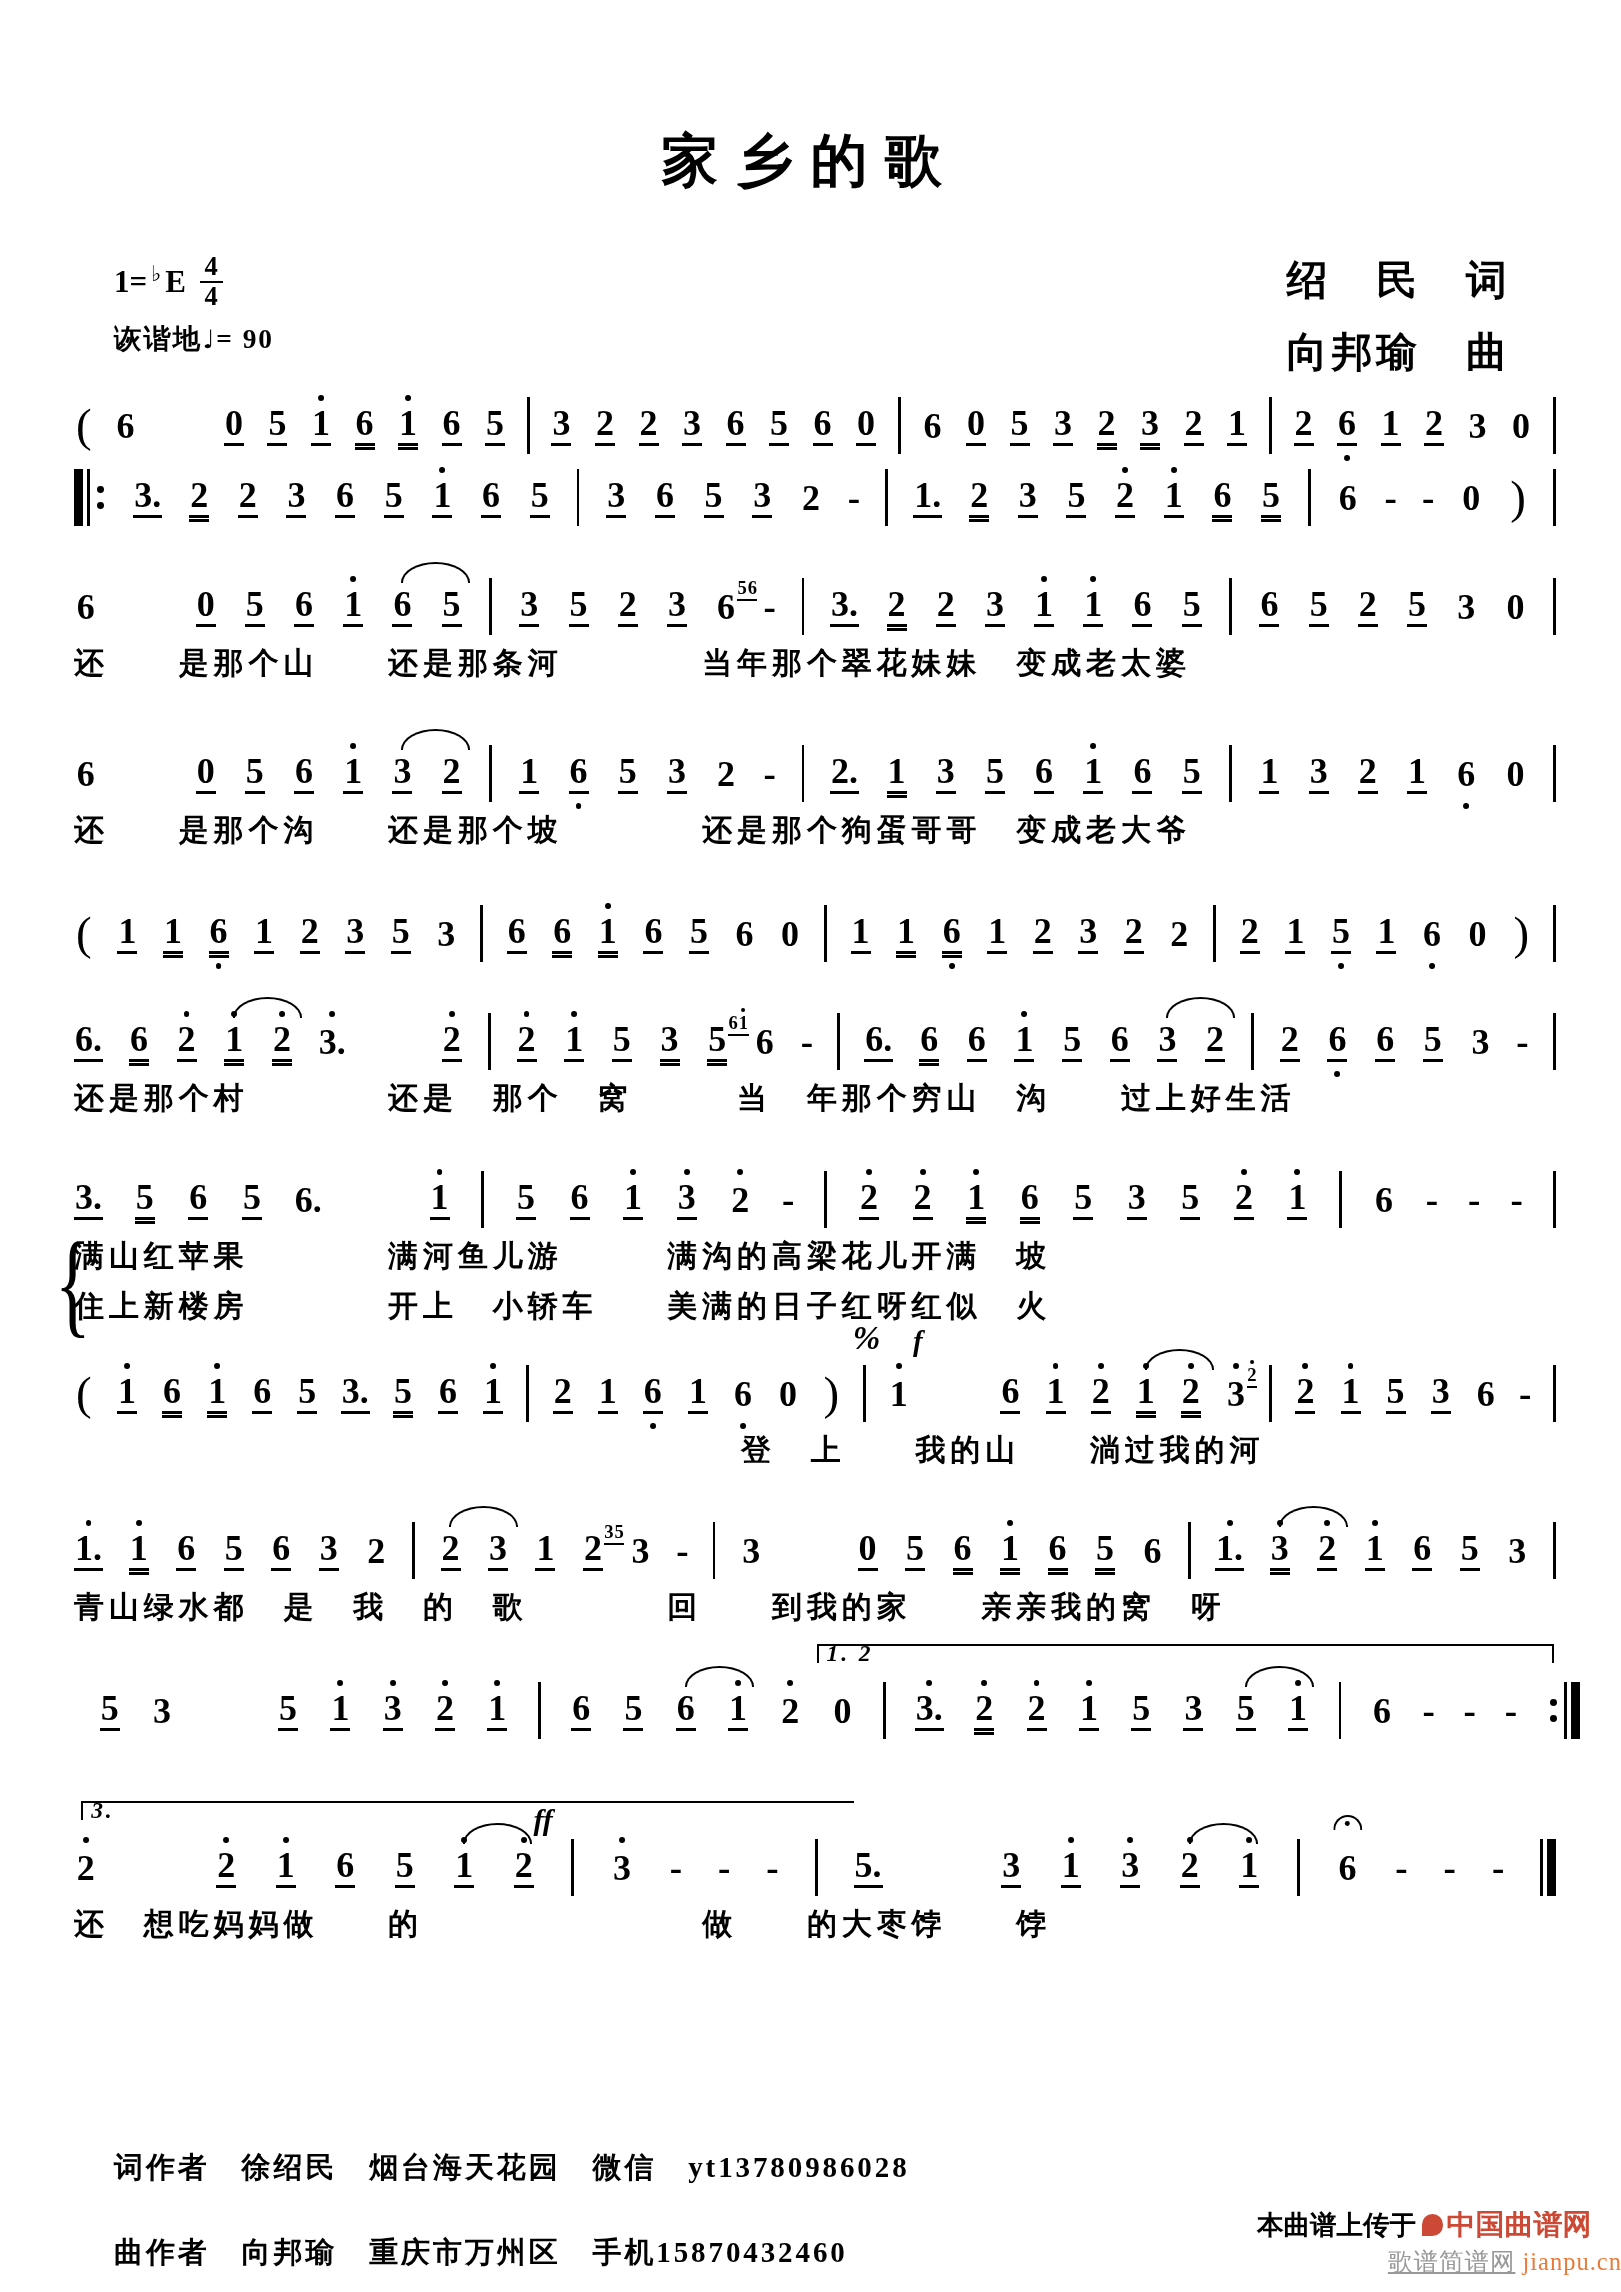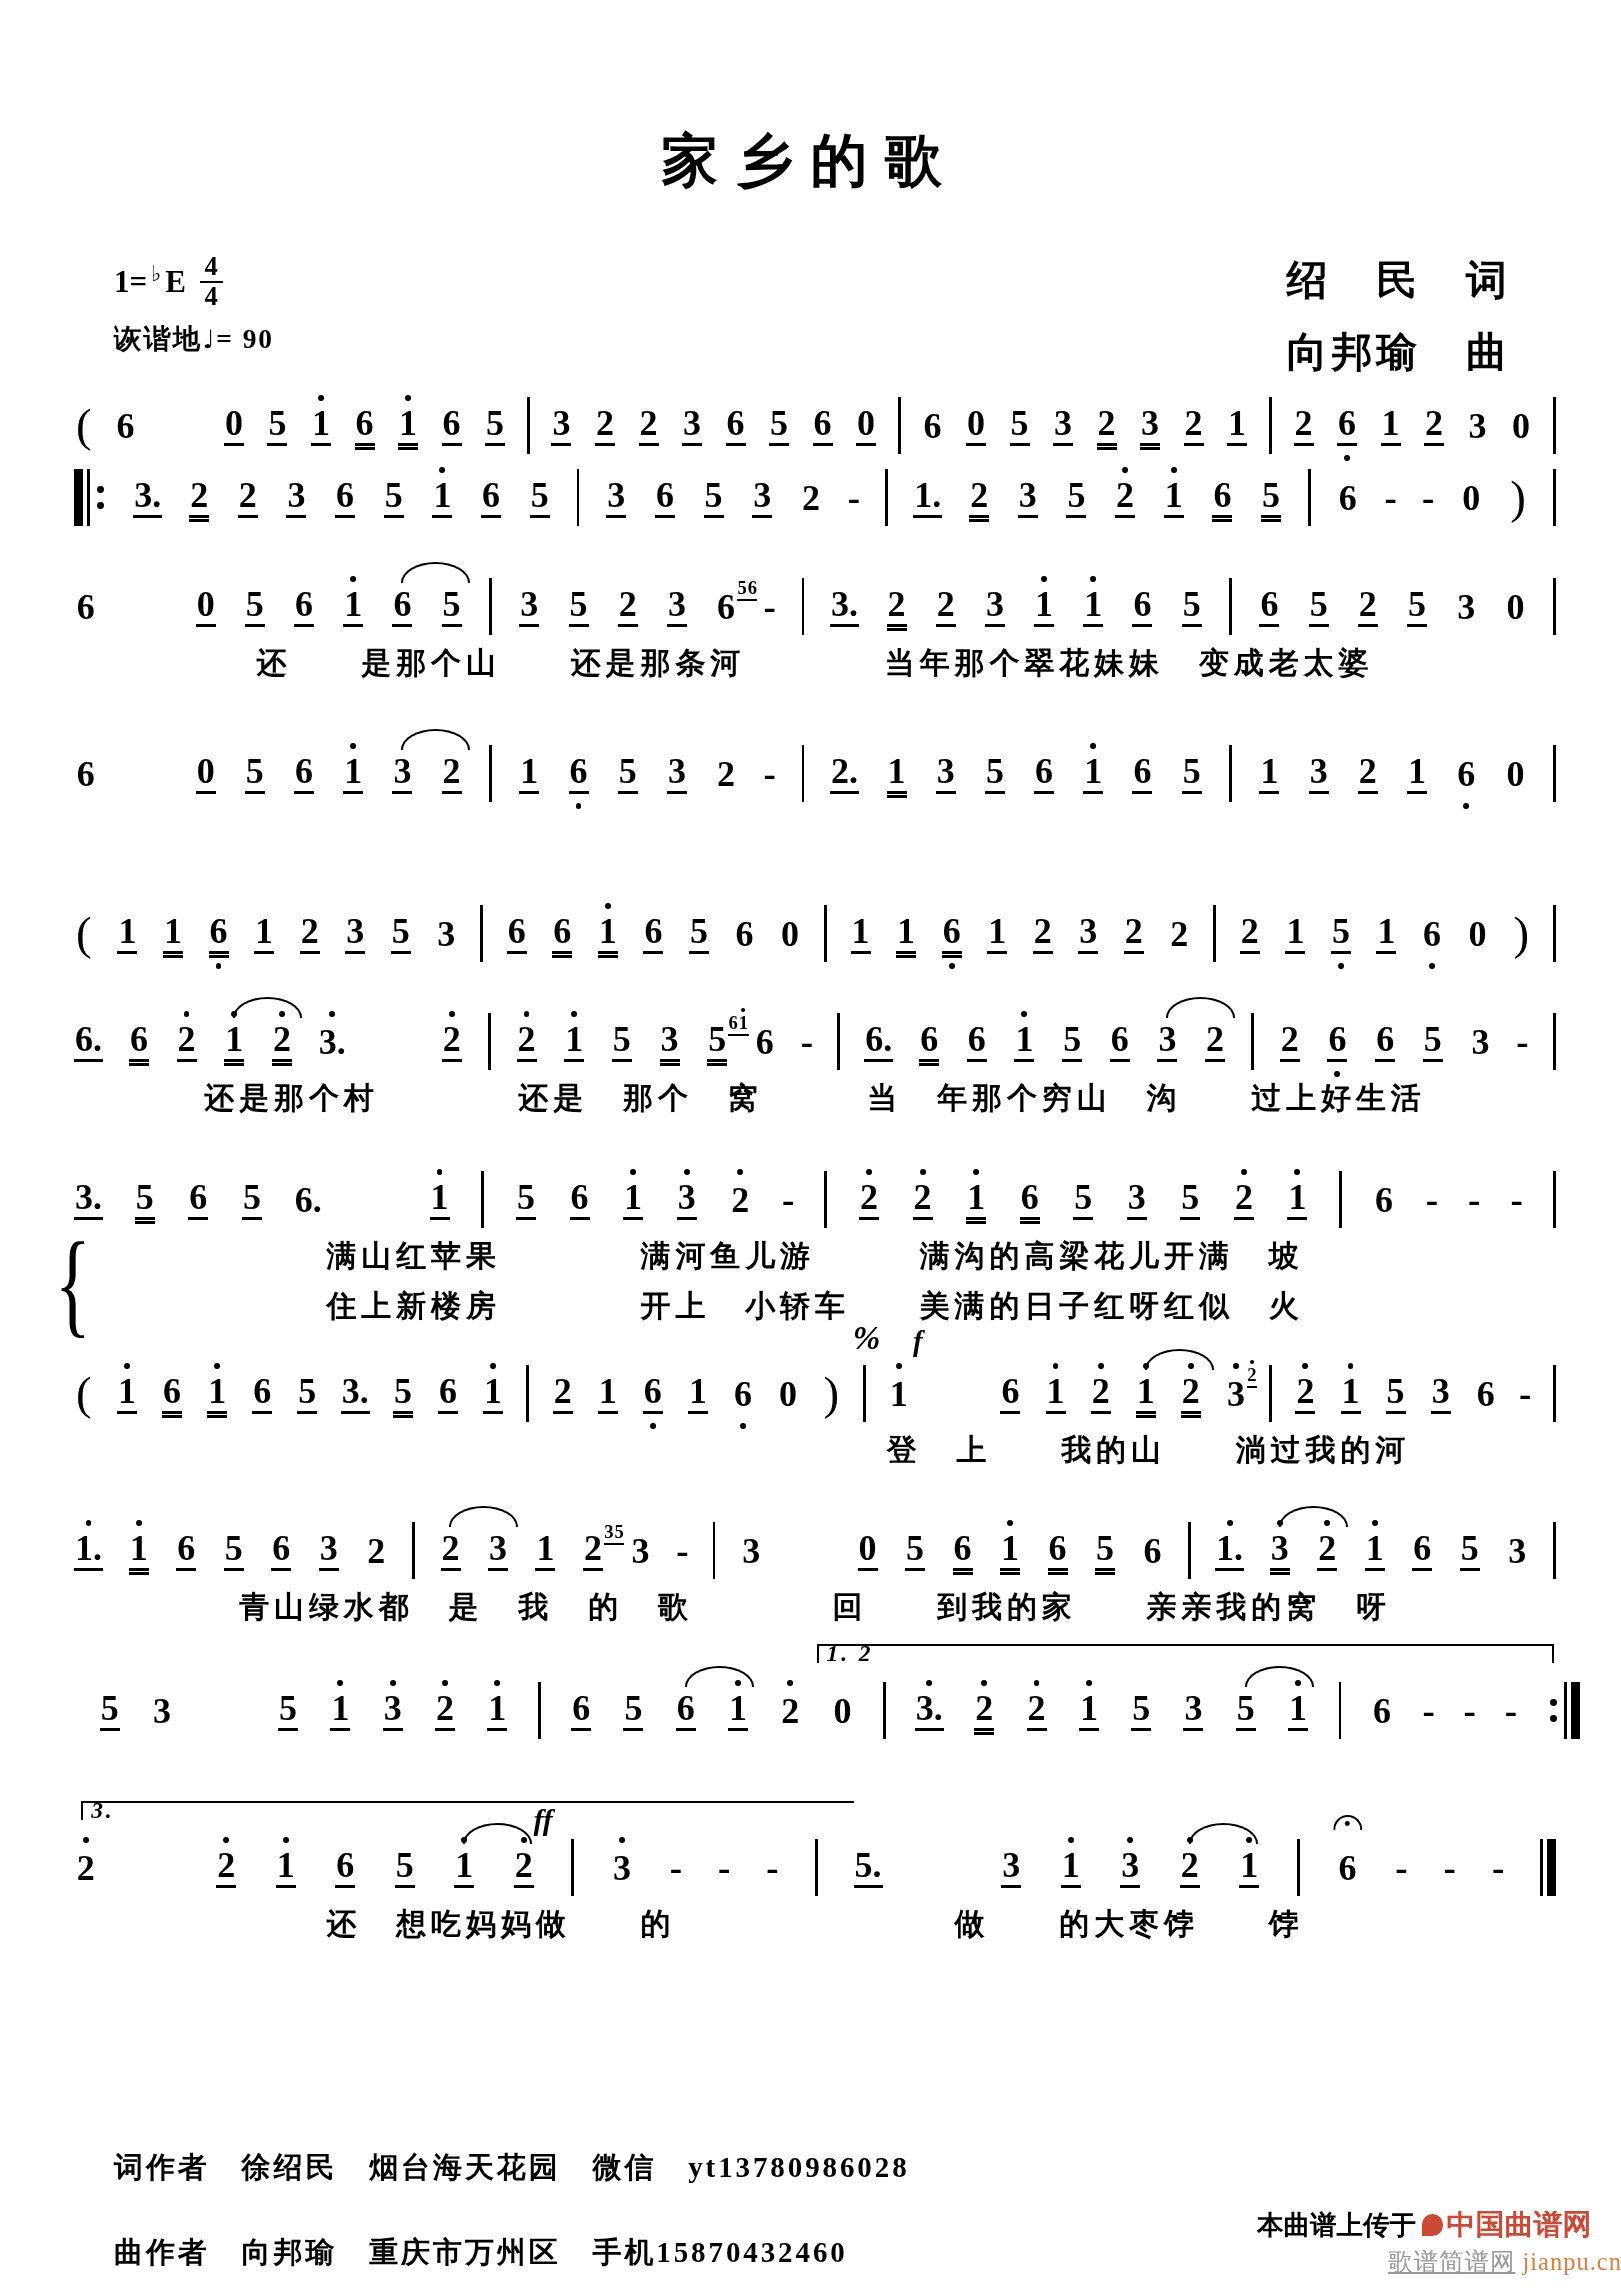--- a/index.html
+++ b/index.html
@@ -48,21 +48,21 @@
   .paren{font-size:47px;font-weight:400;line-height:59px;padding:0 2px;}
   .dash{font-size:37px;font-weight:700;}
   .spacer{width:45px;height:9.8px;}
   .mark{position:absolute;top:-35px;font-style:italic;font-weight:700;font-size:30px;}
   .segno{position:absolute;top:-45px;left:-9.8px;font-size:33px;font-weight:700;font-style:italic;}
   .fmark{position:absolute;top:-39px;left:110%;font-style:italic;font-weight:700;font-size:29px;}
   .volta{position:absolute;top:-37px;height:16.7px;border-top:2.9px solid #000;border-left:2.9px solid #000;}
   .volta.vr{border-right:2.9px solid #000;}
   .vlabel{position:absolute;left:7.8px;top:-5.9px;font-style:italic;font-weight:700;font-size:23.5px;letter-spacing:2.9px;}
   .lyrics{position:relative;margin-top:3.9px;font-size:30px;font-weight:700;letter-spacing:4.9px;
-          display:flex;justify-content:center;line-height:1.55;}
+          display:flex;justify-content:flex-start;line-height:1.55;}
   .lyr-text{white-space:pre;}
   .ds{font-weight:700;font-size:28px;letter-spacing:1px;font-family:"DejaVu Sans",sans-serif;}
   .brace{position:absolute;left:-29px;top:55px;font-size:116px;font-weight:400;
          transform:scaleX(.65);line-height:1;}
   .footer-line{position:absolute;left:114px;font-size:29px;font-weight:700;letter-spacing:2.9px;}
   .watermark{position:absolute;left:1257px;top:2207px;width:365px;}
   .wm-row1{display:flex;align-items:center;gap:5.9px;font-size:26.5px;font-weight:700;}
   .wm-logo{display:flex;align-items:center;gap:2.9px;font-size:29px;font-weight:900;height:29px;overflow:hidden;}
   .wm-logo .lmark{width:21.6px;height:21.6px;border-radius:50% 50% 50% 0;}
   .wm-row2{text-align:right;font-size:24.5px;margin-top:2px;letter-spacing:1px;}
@@ -506,20 +506,23 @@
           <span class="odot lo"></span>
           <span class="txt">6</span>
         </span>
         <span class="tok note">
           <span class="txt">0</span>
         </span>
         <span class="tok barg">
           <span class="bar"></span>
         </span>
       </div>
+      <div class="lyrics">
+        <span class="lyr-text">还　　是那个沟　　还是那个坡　　　　还是那个狗蛋哥哥　变成老大爷</span>
+      </div>
     </div>
     <div class="system" style="top: 904px;">
       <div class="music">
         <span class="tok paren">(</span>
         <span class="tok note u1">
           <span class="txt">1</span>
         </span>
         <span class="tok note u2">
           <span class="txt">1</span>
         </span>

